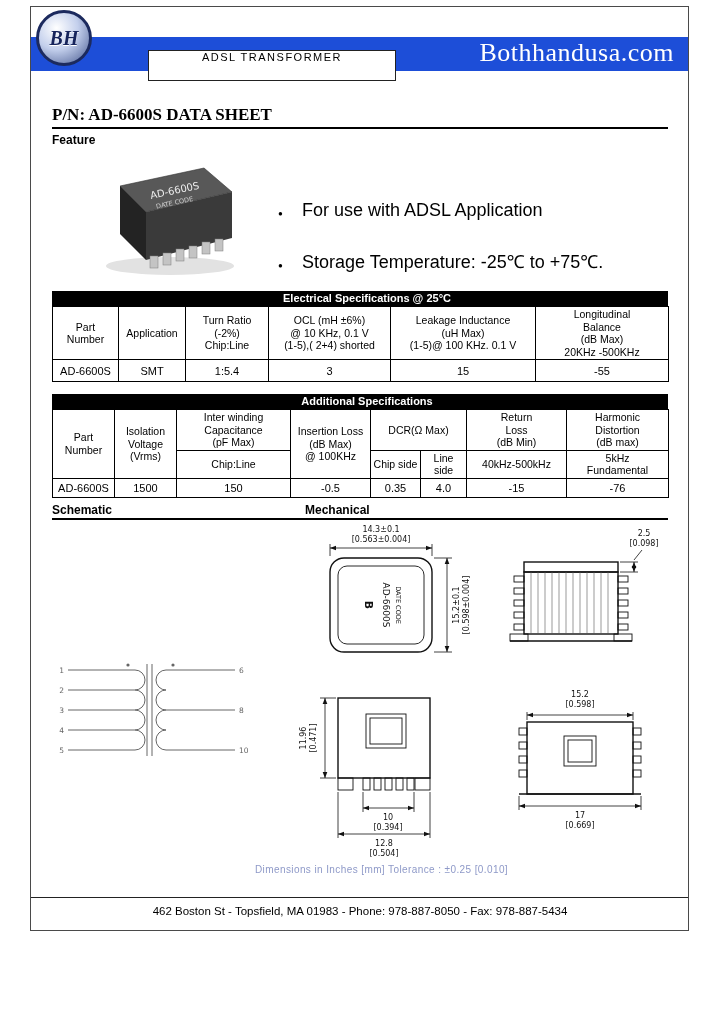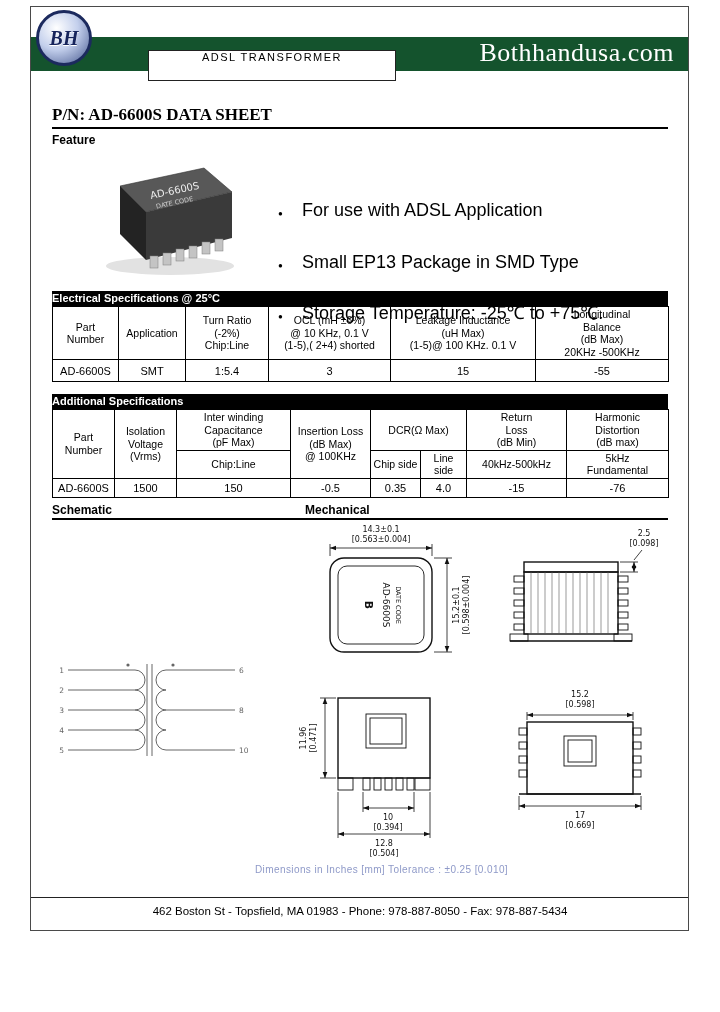--- a/index.html
+++ b/index.html
@@ -3,21 +3,21 @@
 <meta charset="utf-8">
 <style>
   * { margin:0; padding:0; box-sizing:border-box; }
   html,body { background:#fff; }
   body {
     width:720px; height:1012px; position:relative;
     font-family:"Liberation Sans", sans-serif; color:#000; overflow:hidden;
   }
   .page-border { position:absolute; left:30px; top:6px; width:659px; height:925px; border:1px solid #4a4a4a; }
 
-  .topbar { position:absolute; left:31px; top:37px; width:657px; height:34px; background:#14532d; }
+  .topbar { position:absolute; left:31px; top:37px; width:657px; height:34px; background:#1d4ed8; }
   .site { position:absolute; right:14px; top:1px; font-family:"Liberation Serif", serif; font-size:26px; color:#fff; letter-spacing:0.5px; }
 
   .logo { position:absolute; left:36px; top:10px; width:56px; height:56px; border-radius:50%;
     border:3px solid #1c2a5e;
     background:radial-gradient(circle at 35% 30%, #ffffff 0%, #c3cfec 45%, #46598f 100%);
     display:flex; align-items:center; justify-content:center; z-index:3;text-align:right; }
   .logo-text { font-family:"Liberation Serif", serif; font-style:italic; font-weight:bold; font-size:20px; color:#16245c; text-shadow:0 1px 0 #fff; }
 
   .ptype { position:absolute; left:148px; top:50px; width:248px; height:31px; background:#fff; border:1px solid #222;
     display:flex; justify-content:center; z-index:2; }
@@ -29,21 +29,21 @@
 
   .photo { position:absolute; left:92px; top:152px; }
 
   .bullets { position:absolute; left:302px; top:167px; width:368px; list-style:none; }
   .bullets li { position:relative; font-size:18px; line-height:16.5px; margin-bottom:1px;margin-top:35px; }
   .bullets li::before { content:"●"; position:absolute; left:-24px; top:4px; font-size:8px; }
 
   .spec { position:absolute; left:52px; width:616px; }
   .tbl1 { top:291px; }
   .tbl2 { top:394px; }
-  .tbar { background:#000; color:#fff; font-size:11px; font-weight:bold; height:15px; line-height:15px; }
+  .tbar { background:#000; color:#fff; font-size:11px; font-weight:bold; text-align:center; height:15px; line-height:15px;padding-left:14px; }
   .spec table { width:100%; border-collapse:collapse; table-layout:fixed; }
   .spec th, .spec td { border:1px solid #000; font-weight:normal; text-align:center; vertical-align:middle; padding:1px 2px; }
   .spec th { font-size:10.5px; line-height:12.5px; }
   .spec td { font-size:11px; }
   .tbl1 tr.hrow th { height:52px; }
   .tbl1 tr.drow td { height:22px; }
   .tbl2 tr.hrow1 th { height:38px; }
   .tbl2 tr.hrow2 th { height:26px; }
   .tbl2 tr.drow td { height:19px; }
   .ml { white-space:pre-line; }
@@ -105,21 +105,20 @@
     <rect x="97" y="94" width="8" height="12" fill="#c4c4c4" stroke="#7c7c7c" stroke-width="0.5"></rect>
     <rect x="110" y="90" width="8" height="12" fill="#c4c4c4" stroke="#7c7c7c" stroke-width="0.5"></rect>
     <rect x="123" y="87" width="8" height="12" fill="#c4c4c4" stroke="#7c7c7c" stroke-width="0.5"></rect>
   </g>
   <text transform="rotate(-12 82 40)" x="58" y="42" fill="#ededed" font-size="10" font-family="DejaVu Sans, sans-serif">AD-6600S</text>
   <text transform="rotate(-12 82 52)" x="64" y="53" fill="#cfcfcf" font-size="6.5" font-family="DejaVu Sans, sans-serif">DATE CODE</text>
 </svg>
 
 <ul class="bullets">
   <li>For use with ADSL Application</li>
-  <li>Small EP13 Package in SMD Type</li>
   <li>Storage Temperature: -25℃  to +75℃.</li>
 </ul>
 
 <div class="spec tbl1">
   <div class="tbar">Electrical Specifications @ 25°C</div>
   <table>
     <colgroup>
       <col style="width:66px">
         <col style="width:67px">
         <col style="width:83px">

